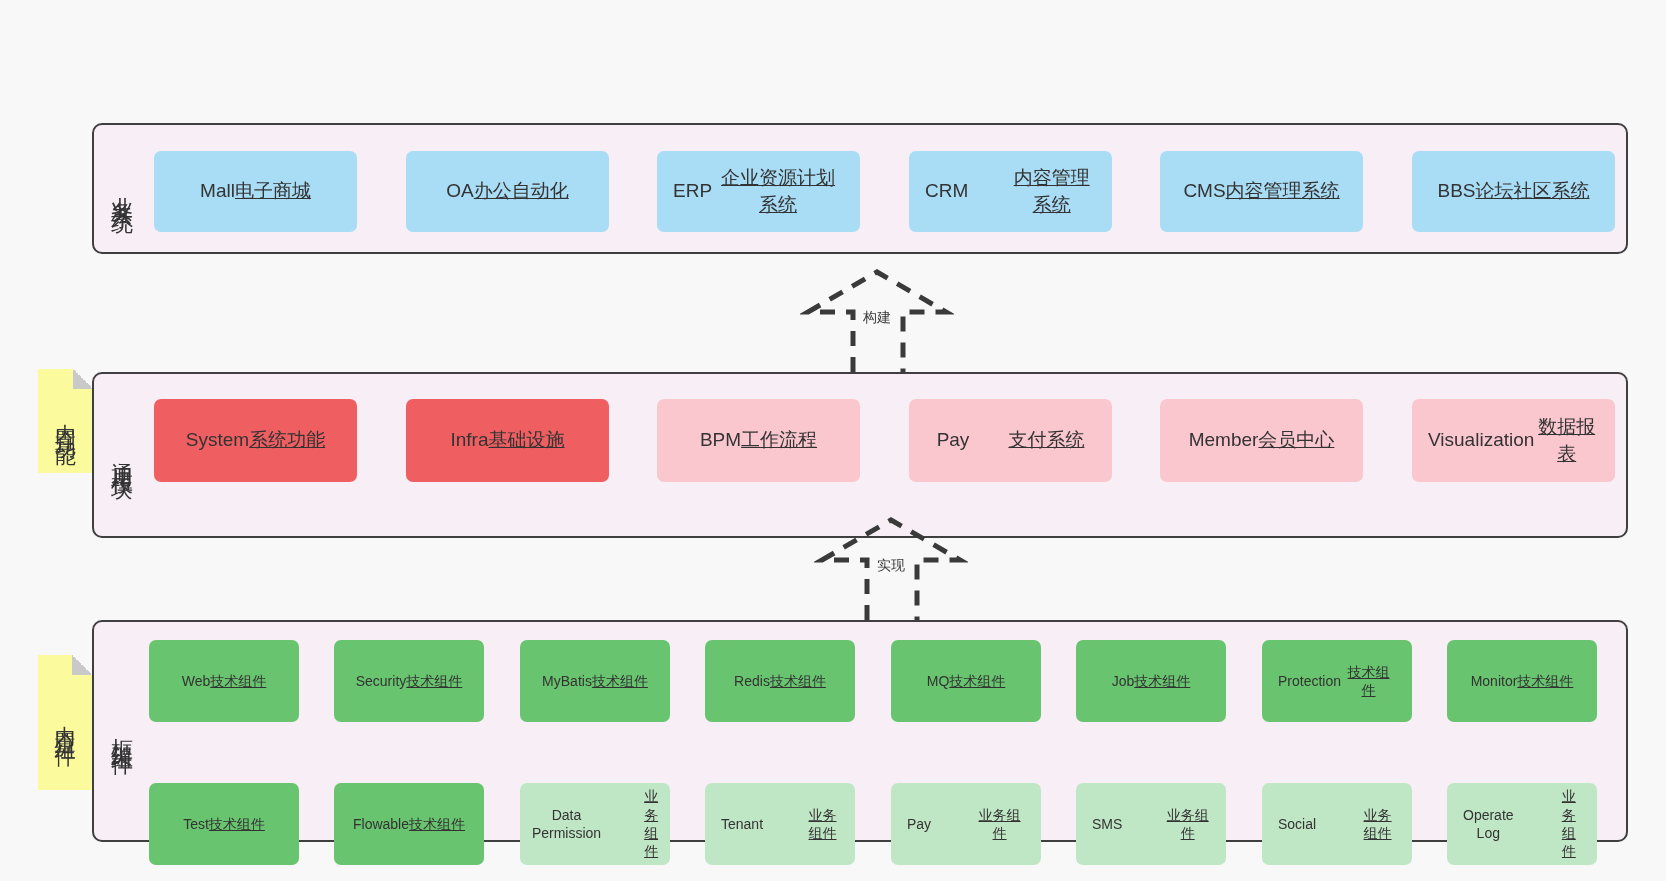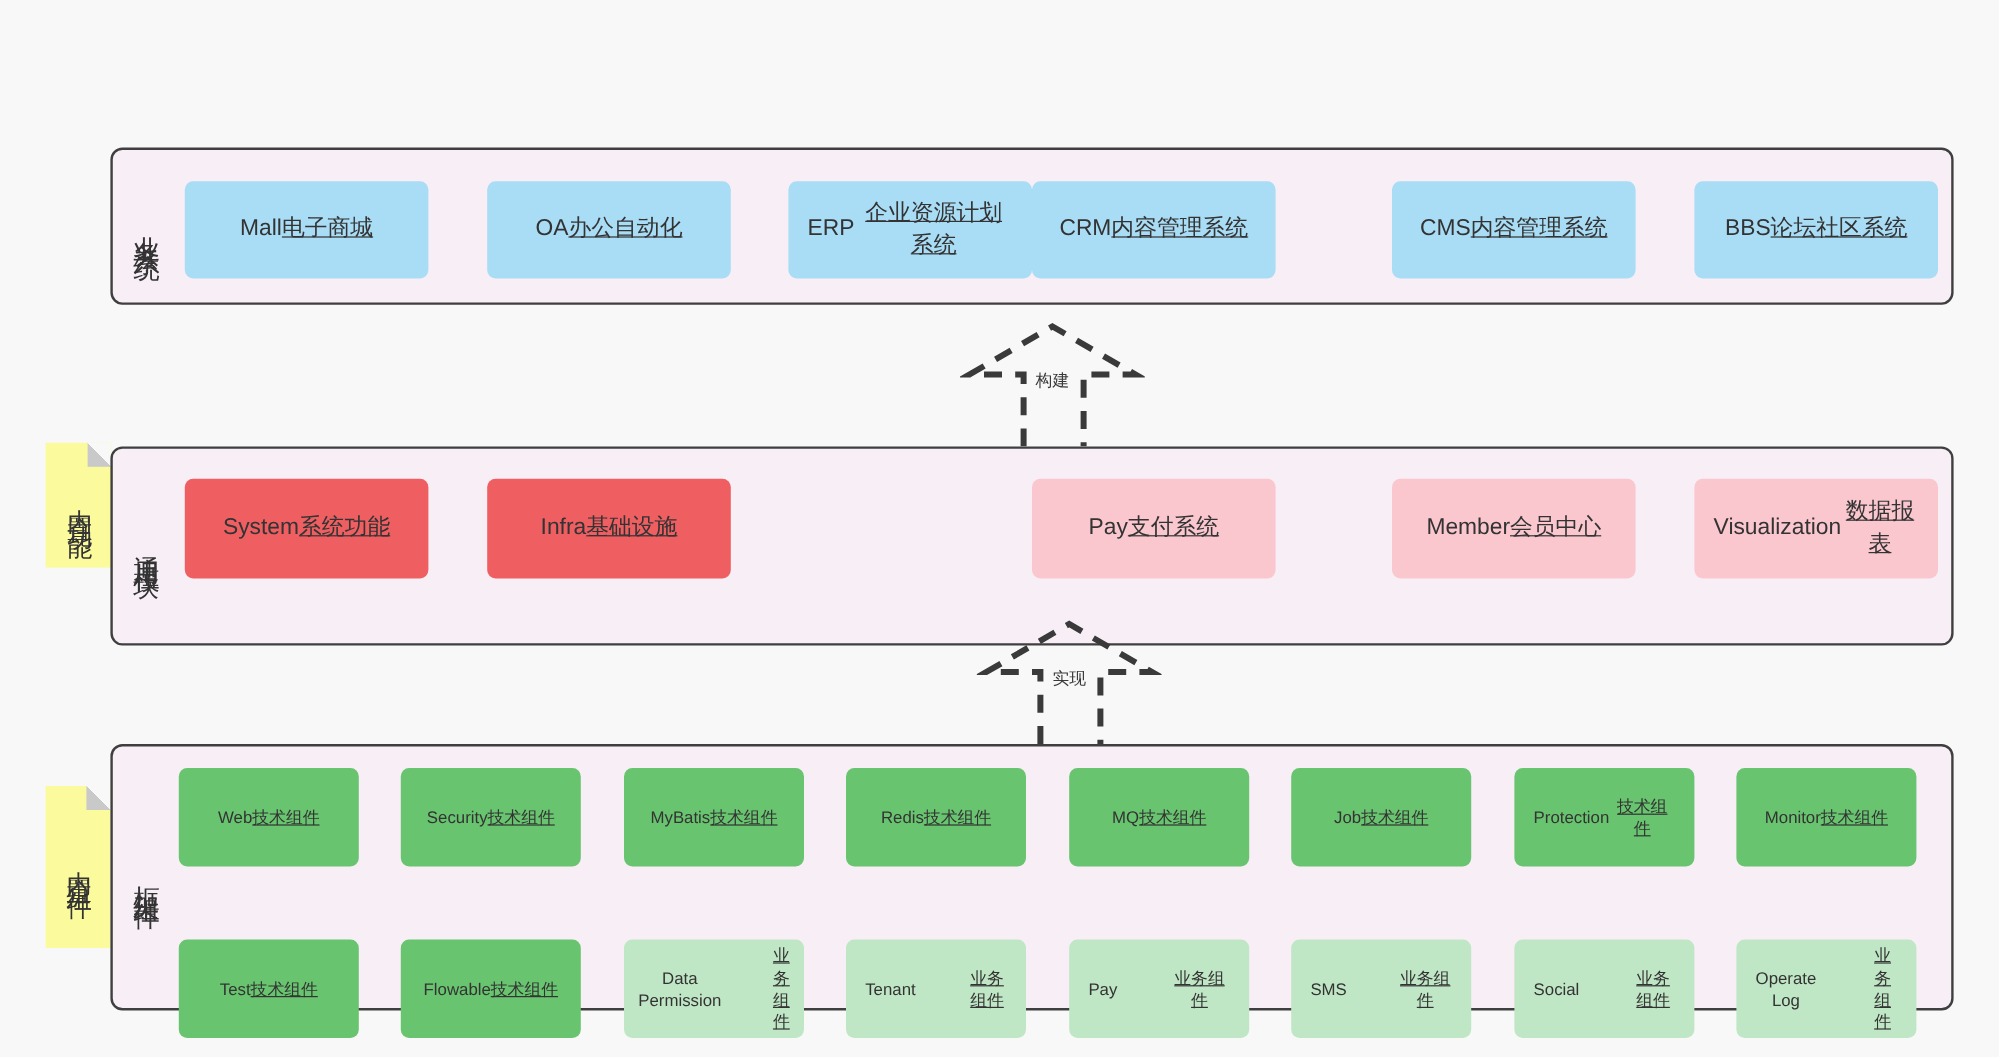--- a/index.html
+++ b/index.html
@@ -51,21 +51,21 @@
   .red{background:var(--red,#ef5f62);}
   .pink{background:var(--pink,#fbc7cf);}
   .gdark{background:var(--green-dark,#68c46f);}
   .glight{background:var(--green-light,#c0e7c5);gap:43px;}
 
   
   .rowbox{width:203px;}
   .p1 .rowbox{top:26px;height:81px;}
   .p2 .rowbox{top:25px;height:83px;}
   .c1{left:60px;} .c2{left:312px;} .c3{left:563px;}
-  .c4{left:766px;} .c5{left:1066px;} .c6{left:1318px;}
+  .c4{left:815px;gap:39px;} .c5{left:1066px;} .c6{left:1318px;}
 
   
   .gridbox{width:150px;height:82px;font-size:14px;line-height:1.32;}
   .r1{top:18px;} .r2{top:121px;margin-top:40px;}
   .g1{left:55px;} .g2{left:240px;} .g3{left:426px;} .g4{left:611px;}
   .g5{left:797px;} .g6{left:982px;} .g7{left:1168px;} .g8{left:1353px;}
 
   .sticky{
     position:absolute;
     background:var(--sticky-yellow,#fbfb9e);
@@ -155,20 +155,24 @@
   <div class="panel p2" style="left:92px;top:372px;width:1536px;height:166px;">
     <div class="panel-label">通用模块</div>
     <div class="box red rowbox c1">
       <span class="en">System</span>
       <span class="zh">系统功能</span>
     </div>
     <div class="box red rowbox c2">
       <span class="en">Infra</span>
       <span class="zh">基础设施</span>
     </div>
+    <div class="box pink rowbox c3">
+      <span class="en">BPM</span>
+      <span class="zh">工作流程</span>
+    </div>
     <div class="box pink rowbox c4">
       <span class="en">Pay</span>
       <span class="zh">支付系统</span>
     </div>
     <div class="box pink rowbox c5">
       <span class="en">Member</span>
       <span class="zh">会员中心</span>
     </div>
     <div class="box pink rowbox c6">
       <span class="en">Visualization</span>

